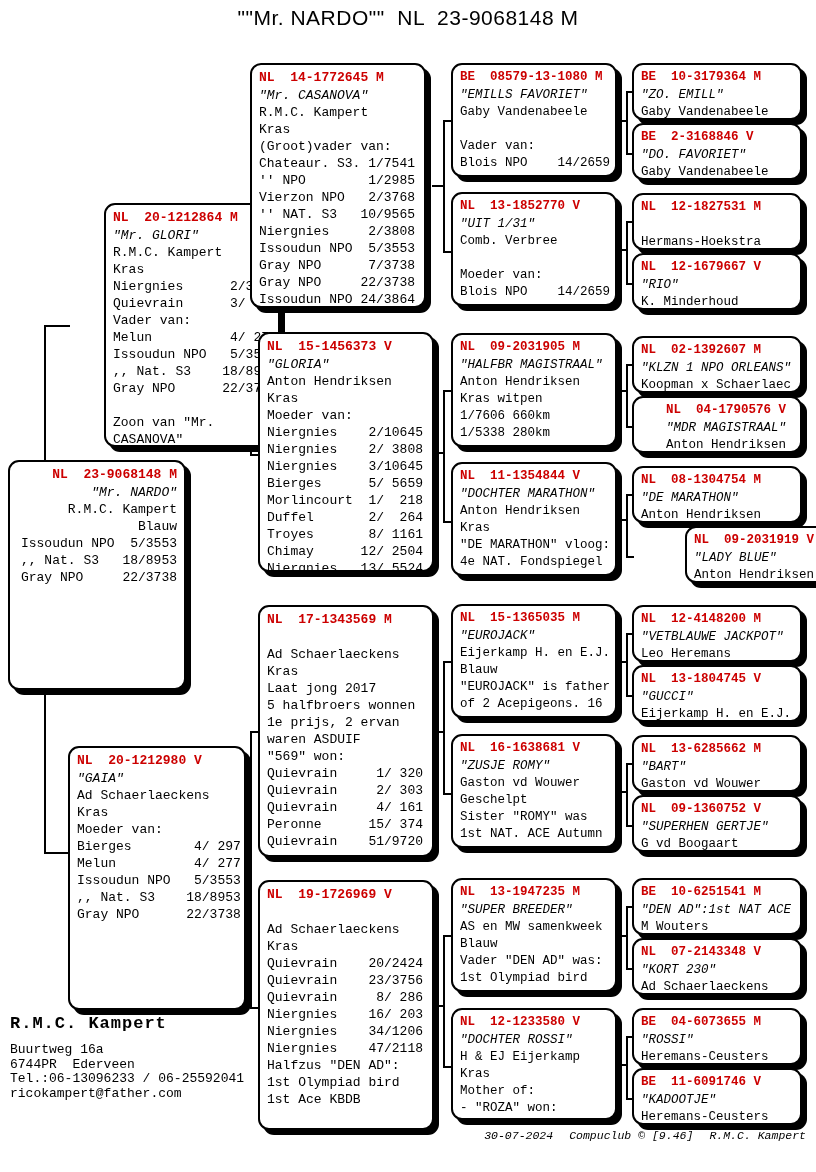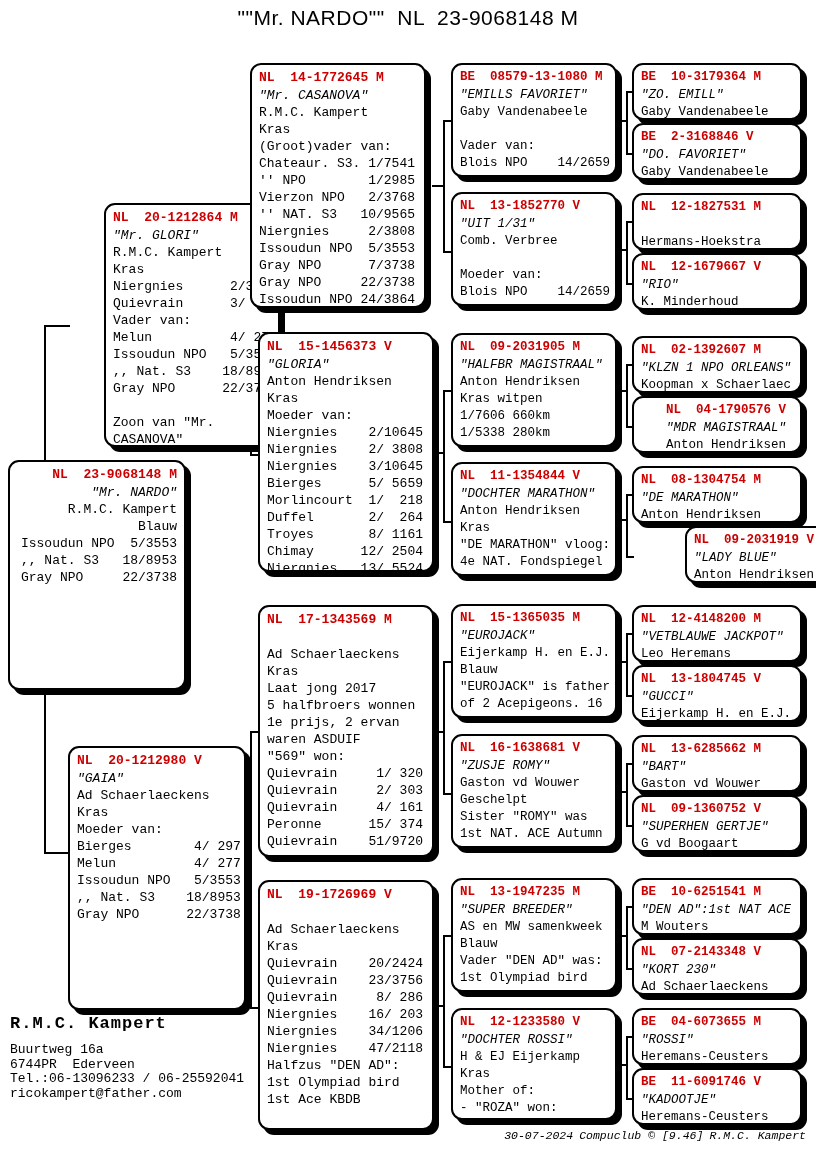--- a/index.html
+++ b/index.html
@@ -15,21 +15,21 @@
   .bbody{margin:0;font-family:inherit;font-size:13px;line-height:17px;white-space:pre;}
   .c4 .ring,.c5 .ring{font-size:12.5px;}
   .c4 .bname,.c5 .bname,.c4 .bbody,.c5 .bbody{font-size:12.5px;}
   .line{position:absolute;z-index:1;}
   .bracket{border-left:2px solid #000;border-top:2px solid #000;border-bottom:2px solid #000;}
   .stub{border-top:2px solid #000;height:0;}
   .contact{position:absolute;left:10px;top:1014px;z-index:2;}
   .contact .cname{font-weight:bold;font-size:17px;letter-spacing:1px;white-space:pre;margin-bottom:10px;}
   .contact .cline{font-size:13px;line-height:14.5px;white-space:pre;}
   .footer{position:absolute;right:10px;top:1129px;font-style:italic;font-size:11.5px;white-space:pre;z-index:2;}
-  .footer span{margin-left:6px;}
+  .footer span{margin-left:16px;}
 </style>
 </head>
 <body>
 
 <div id="page">
   <div class="title">""Mr. NARDO""  NL  23-9068148 M</div>
 
   <div class="line bracket" style="left:44px;top:325px;width:24px;height:525px;"></div>
   <div class="line bracket" style="left:250px;top:185px;width:8px;height:267px;"></div>
   <div class="line stub" style="left:243px;top:325px;width:7px;"></div>

